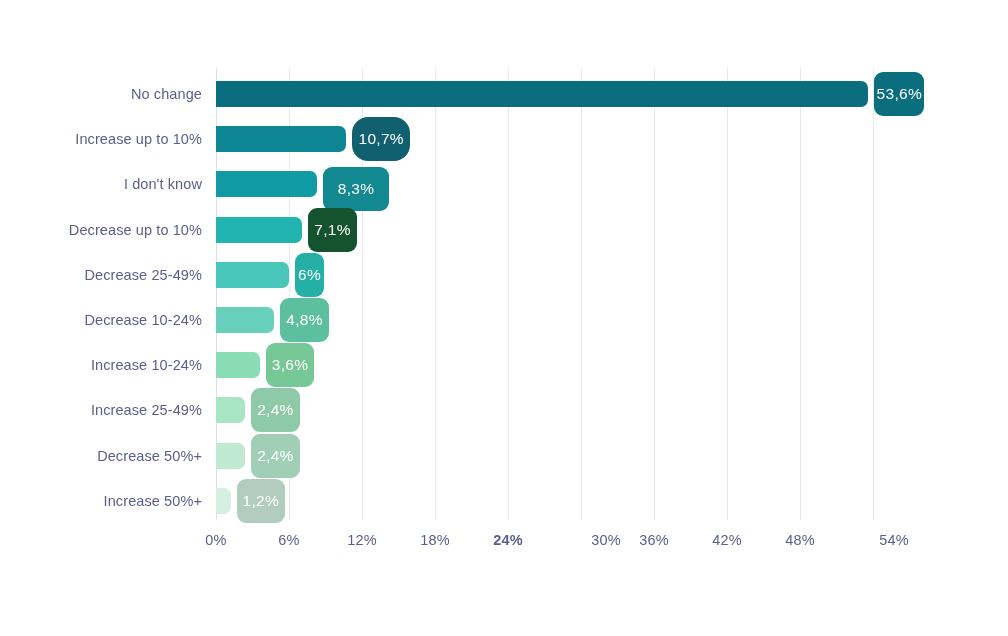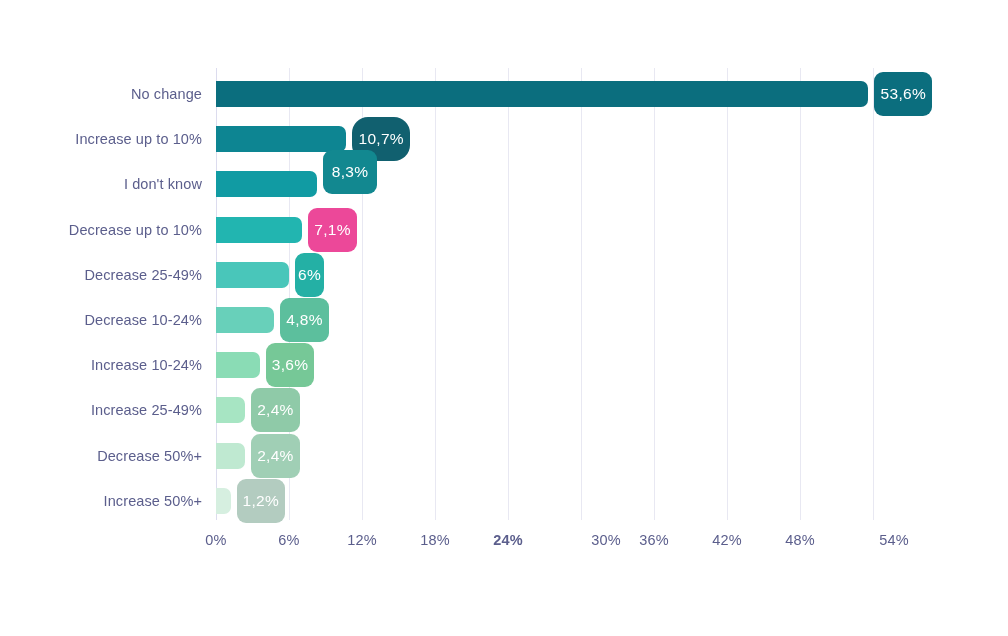--- a/index.html
+++ b/index.html
@@ -103,30 +103,30 @@
       <div class="tick-label" style="left: 362.04px; color: rgb(91, 94, 140);">12%</div>
       <div class="tick-label" style="left: 435.06px; color: rgb(91, 94, 140);">18%</div>
       <div class="tick-label" style="left: 508.08px; color: rgb(91, 94, 140); font-weight: bold;">24%</div>
       <div class="tick-label" style="left: 581.1px; color: rgb(91, 94, 140); margin-left: 25px;">30%</div>
       <div class="tick-label" style="left: 654.12px; color: rgb(91, 94, 140);">36%</div>
       <div class="tick-label" style="left: 727.14px; color: rgb(91, 94, 140);">42%</div>
       <div class="tick-label" style="left: 800.16px; color: rgb(91, 94, 140);">48%</div>
       <div class="tick-label" style="left: 894px; color: rgb(91, 94, 140);">54%</div>
       <div class="cat-label" style="top: 94px; color: rgb(91, 94, 140);">No change</div>
       <div class="bar" style="left: 216px; top: 94px; width: 652.312px; background: rgb(11, 110, 126);"></div>
-      <div class="value-pill" style="width: 58px; left: 874.312px; top: 94px; background: rgb(11, 110, 126); color: rgb(255, 255, 255);">53,6%</div>
+      <div class="value-pill" style="width: 50px; left: 874.312px; top: 94px; background: rgb(11, 110, 126); color: rgb(255, 255, 255);">53,6%</div>
       <div class="cat-label" style="top: 139.2px; color: rgb(91, 94, 140);">Increase up to 10%</div>
       <div class="bar" style="left: 216px; top: 139.2px; width: 130.219px; background: rgb(13, 133, 146);"></div>
       <div class="value-pill" style="width: 58px; left: 352.219px; top: 139.2px; background: rgb(17, 96, 111); color: rgb(255, 255, 255); border-radius: 16px;">10,7%</div>
       <div class="cat-label" style="top: 184.4px; color: rgb(91, 94, 140); text-align: right;">I don't know</div>
       <div class="bar" style="left: 216px; top: 184.4px; width: 101.011px; background: rgb(17, 155, 163);"></div>
-      <div class="value-pill" style="width: 54px; left: 323.011px; top: 172px; background: rgb(18, 136, 144); color: rgb(255, 255, 255);">8,3%</div>
+      <div class="value-pill" style="width: 66px; left: 323.011px; top: 189px; background: rgb(18, 136, 144); color: rgb(255, 255, 255);">8,3%</div>
       <div class="cat-label" style="top: 229.6px; color: rgb(91, 94, 140);">Decrease up to 10%</div>
       <div class="bar" style="left: 216px; top: 229.6px; width: 86.407px; background: rgb(34, 181, 176);"></div>
-      <div class="value-pill" style="width: 48.4px; left: 308.407px; top: 229.6px; background: #ec4899; color: rgb(255, 255, 255);">7,1%</div>
+      <div class="value-pill" style="width: 48.4px; left: 308.407px; top: 229.6px; background: #14532d; color: rgb(255, 255, 255);">7,1%</div>
       <div class="cat-label" style="top: 274.8px; color: rgb(91, 94, 140);">Decrease 25-49%</div>
       <div class="bar" style="left: 216px; top: 274.8px; width: 73.02px; background: rgb(73, 198, 186);"></div>
       <div class="value-pill" style="width: 29.2px; left: 295.02px; top: 274.8px; background: rgb(36, 176, 165); color: rgb(255, 255, 255);">6%</div>
       <div class="cat-label" style="top: 320px; color: rgb(91, 94, 140);">Decrease 10-24%</div>
       <div class="bar" style="left: 216px; top: 320px; width: 58.416px; background: rgb(104, 208, 186);"></div>
       <div class="value-pill" style="width: 48.4px; left: 280.416px; top: 320px; background: rgb(92, 191, 157); color: rgb(255, 255, 255);">4,8%</div>
       <div class="cat-label" style="top: 365.2px; color: rgb(91, 94, 140);">Increase 10-24%</div>
       <div class="bar" style="left: 216px; top: 365.2px; width: 43.812px; background: rgb(138, 220, 181);"></div>
       <div class="value-pill" style="width: 48.4px; left: 265.812px; top: 365.2px; background: rgb(118, 200, 151); color: rgb(255, 255, 255);">3,6%</div>
       <div class="cat-label" style="top: 410.4px; color: rgb(91, 94, 140);">Increase 25-49%</div>

